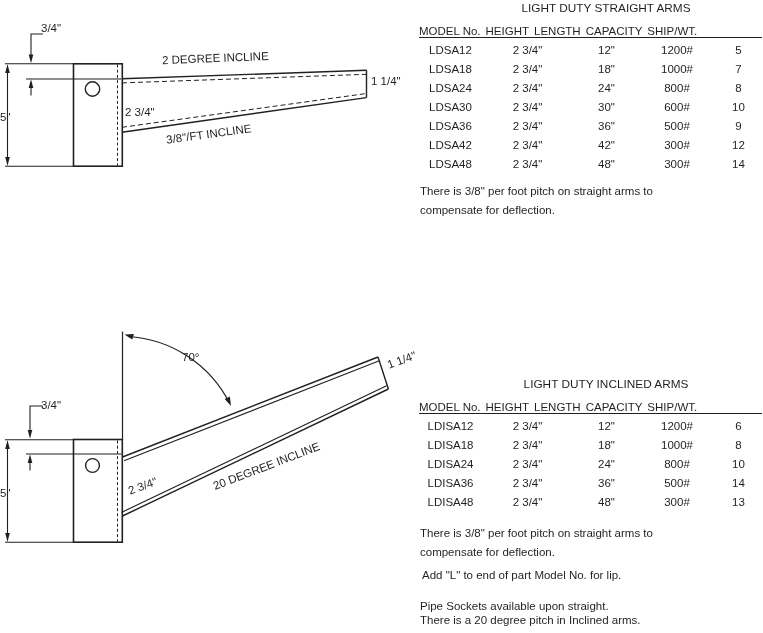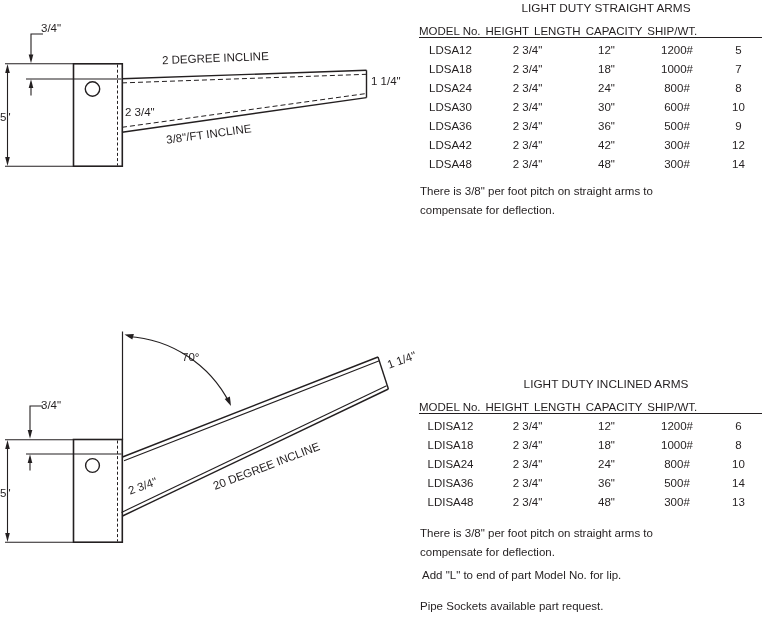--- a/index.html
+++ b/index.html
@@ -251,15 +251,16 @@
           <span class="c1">2 3/4"</span>
           <span class="c2">48"</span>
           <span class="c3">300#</span>
           <span class="c4">13</span>
       </div>
     </div>
   </section>
 
   <div class="note" style="left:420px;top:524px;width:285px">There is 3/8" per foot pitch on straight arms to compensate for deflection.</div>
   <div class="note" style="left:422px;top:566px;width:320px">Add "L" to end of part Model No. for lip.</div>
-  <div class="note tight" style="left:420px;top:600px;width:320px">Pipe Sockets available part request.</div>
+  <div class="note tight" style="left:420px;top:600px;width:320px">Pipe Sockets available upon straight.</div>
+  <div class="note tight" style="left:420px;top:613.5px;width:320px">There is a 20 degree pitch in Inclined arms.</div>
 
 </div>
 
 </body></html>

